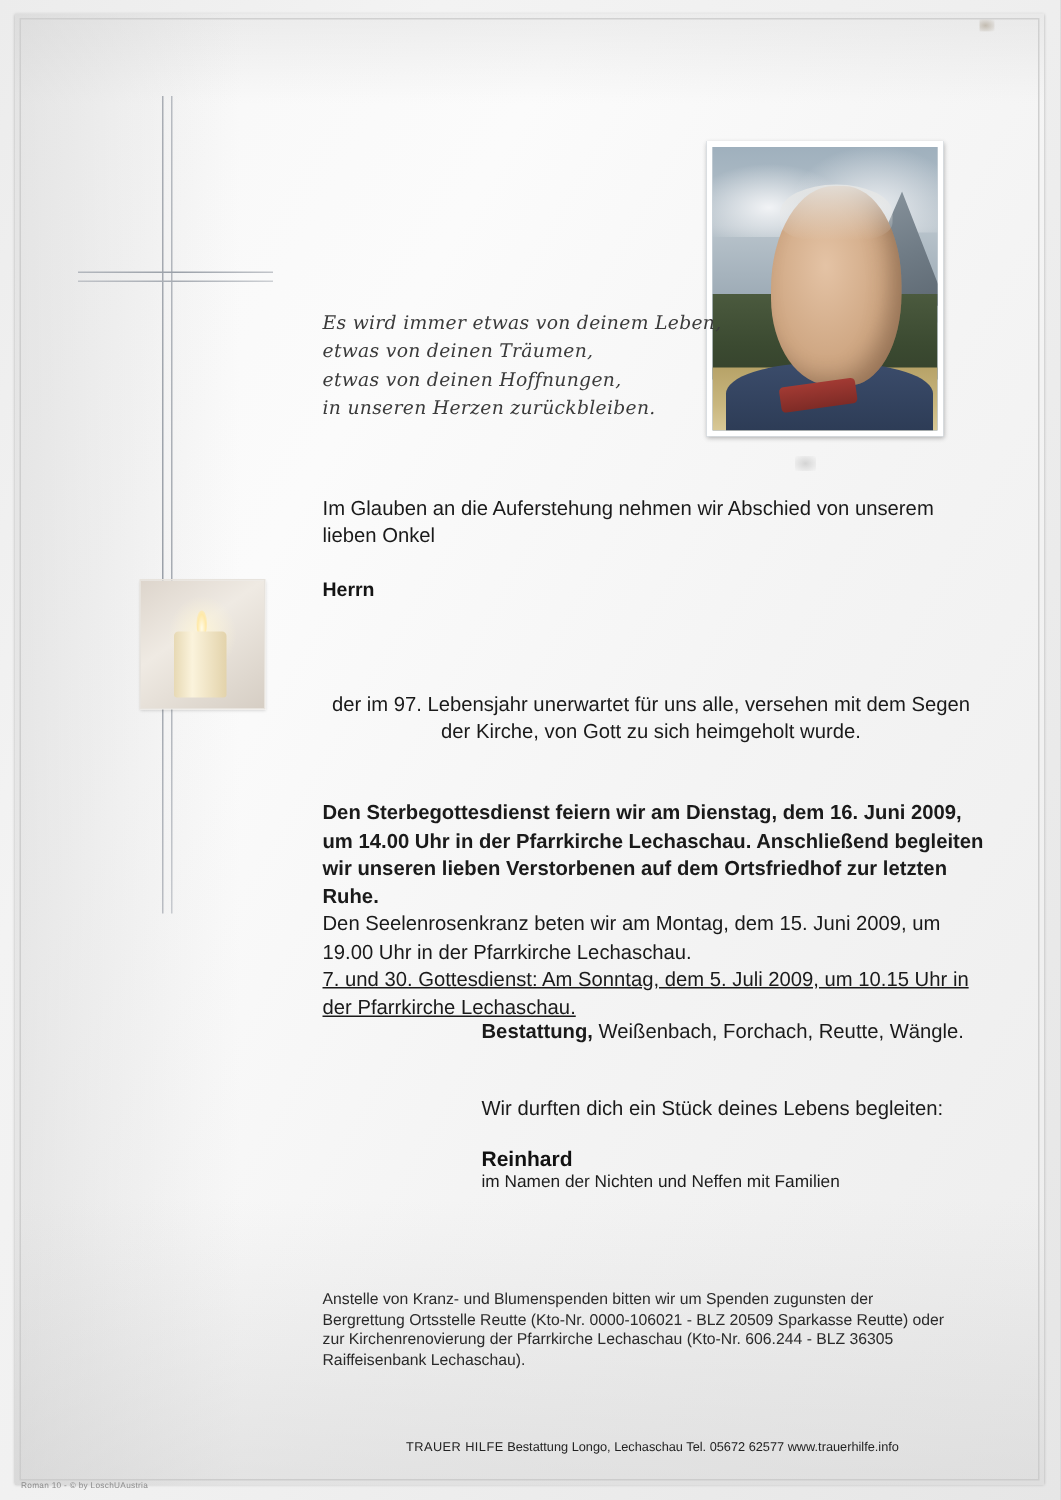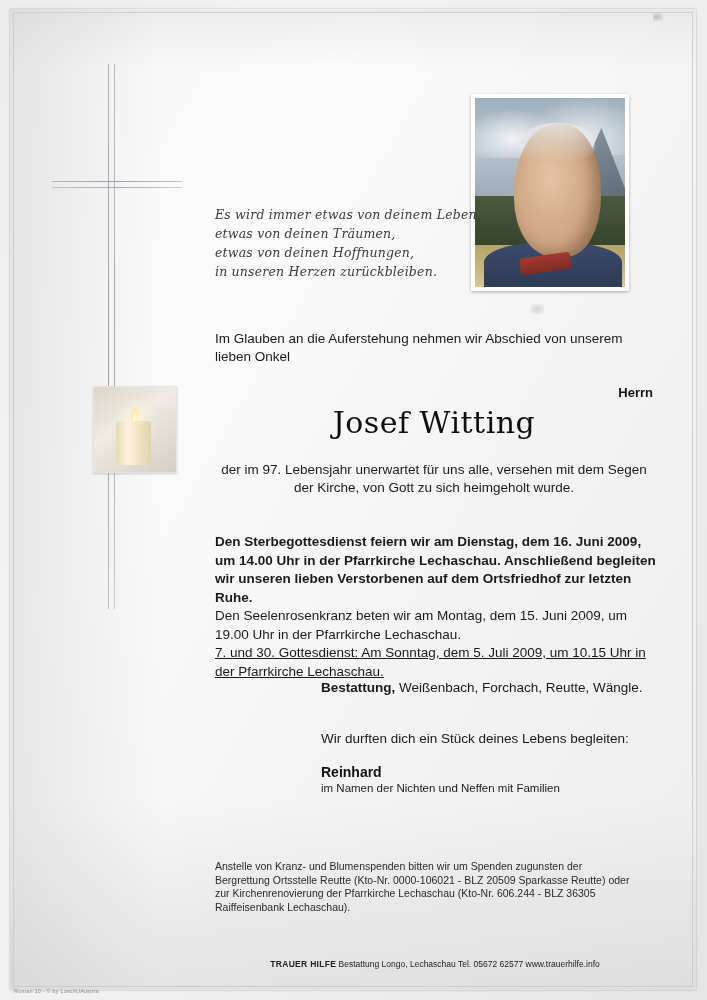--- a/index.html
+++ b/index.html
@@ -170,21 +170,21 @@
     width: 438px;
     font-size: 13.5px;
     line-height: 18px;
     color: #1a1a1a;
   }
 
   .herr {
     position: absolute;
     left: 205px; top: 376px;
     width: 438px;
-    text-align: right;
+    text-align: left;
     font-size: 13px;
     font-weight: bold;
     color: #141414;
   }
   .name {
     position: absolute;
     left: 205px; top: 396px;
     width: 438px;
     text-align: center;
     font-family: "DejaVu Serif", serif;
@@ -254,21 +254,21 @@
   }
 
   .footer {
     position: absolute;
     left: 205px; top: 950px;
     width: 440px;
     text-align: center;
     font-size: 8.5px;
     color: #222;
   }
-  .footer b { font-weight: bold; letter-spacing: 0.3px; text-align: center; }
+  .footer b { font-weight: normal; letter-spacing: 0.3px; text-align: center; }
 
   .copyright {
     position: absolute;
     left: 14px; bottom: 6px;
     font-size: 5.5px;
     color: #8b8b8b;
     letter-spacing: 0.2px;
   }
 
   .corner-mark {
@@ -326,21 +326,20 @@
     <div class="poem">
       <div>Es wird immer etwas von deinem Leben,</div>
       <div>etwas von deinen Träumen,</div>
       <div>etwas von deinen Hoffnungen,</div>
       <div>in unseren Herzen zurückbleiben.</div>
     </div>
 
     <div class="intro">Im Glauben an die Auferstehung nehmen wir Abschied von unserem lieben Onkel</div>
 
     <div class="herr">Herrn</div>
-    <div class="name">Josef Witting</div>
 
     <div class="after-name">der im 97. Lebensjahr unerwartet für uns alle, versehen mit dem Segen der Kirche, von Gott zu sich heimgeholt wurde.</div>
 
     <div class="services">
       <p style="margin:0 0 0 0;font-weight:bold;">Den Sterbegottesdienst feiern wir am Dienstag, dem 16. Juni 2009, um 14.00 Uhr in der Pfarrkirche Lechaschau. Anschließend begleiten wir unseren lieben Verstorbenen auf dem Ortsfriedhof zur letzten Ruhe.</p>
       <p style="margin:0;">Den Seelenrosenkranz beten wir am Montag, dem 15. Juni 2009, um 19.00 Uhr in der Pfarrkirche Lechaschau.</p>
       <p style="margin:0;text-decoration:underline;">7. und 30. Gottesdienst: Am Sonntag, dem 5. Juli 2009, um 10.15 Uhr in der Pfarrkirche Lechaschau.</p>
     </div>
 
     <div class="places">

